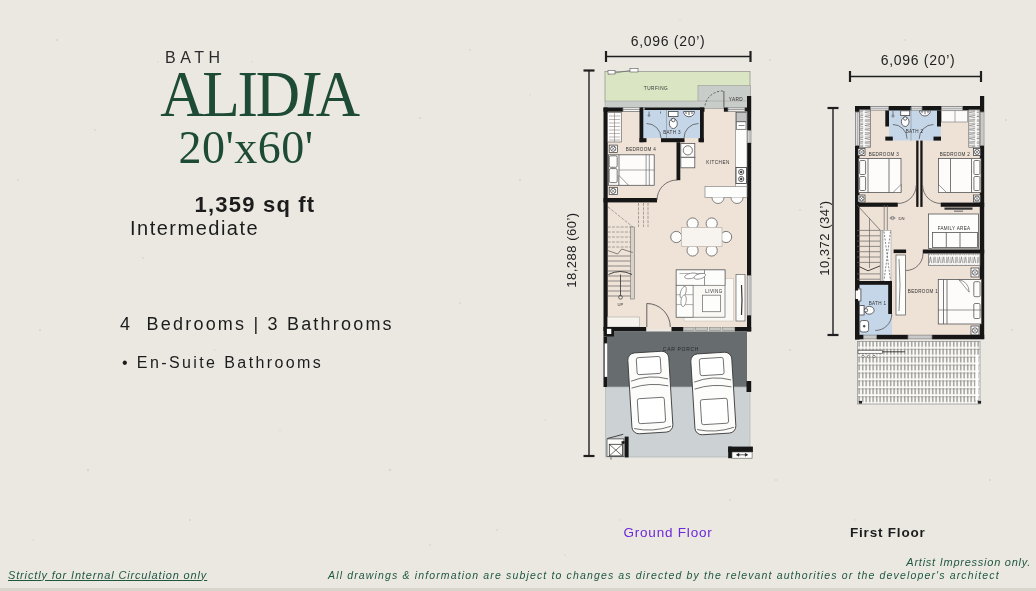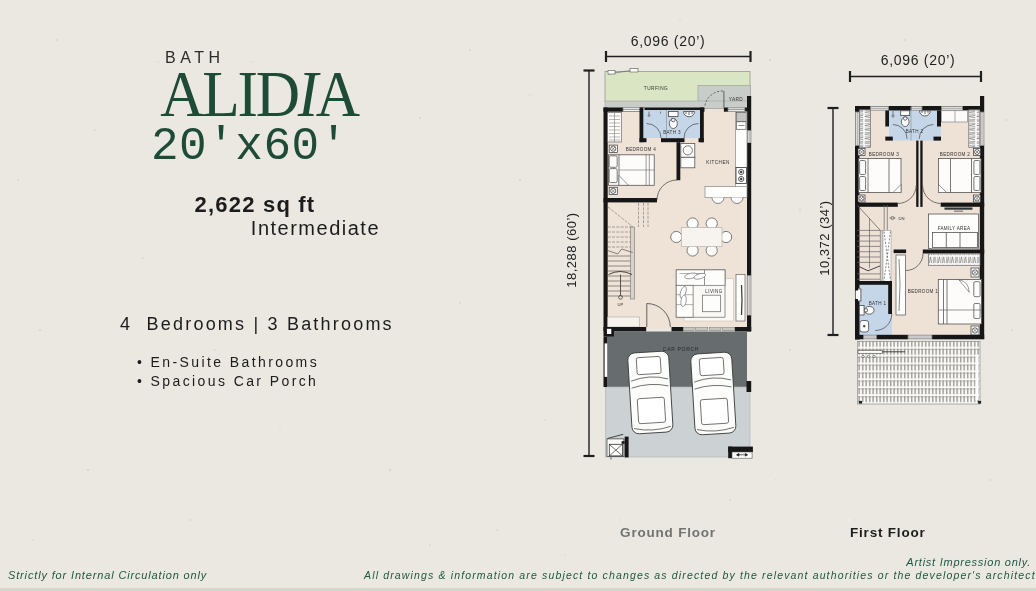--- a/index.html
+++ b/index.html
@@ -50,42 +50,41 @@
       <circle cx="565" cy="555" r="0.8"></circle>
       <circle cx="430" cy="545" r="0.9"></circle>
       <circle cx="680" cy="20" r="0.8"></circle>
 </g>
 </svg>
 
 <div class="abs" style="left:165px;top:49px;font-size:16px;letter-spacing:4.5px;color:#2b2b2b;">BATH</div>
 
 <div class="abs" style="left:153px;top:64px;width:210px;text-align:center;font-family:'Liberation Serif',serif;font-size:66px;line-height:60px;color:#1d4b36;letter-spacing:-2.5px;transform:scaleX(0.93);">ALID<span style="font-style:italic;">I</span>A</div>
 
-<div class="abs" style="left:151px;top:127px;width:190px;text-align:center;font-family:Liberation Mono, monospace;font-size:46px;line-height:41px;color:#1d4b36;letter-spacing:0.5px;">20'x60'</div>
-
-<div class="abs" style="left:130px;top:192px;width:250px;text-align:center;font-size:22px;font-weight:bold;color:#1c1c1c;letter-spacing:1.2px;">2,622 sq ft</div>
-
-<div class="abs" style="left:130px;top:217px;width:250px;text-align:right;font-size:20px;color:#1c1c1c;letter-spacing:1.5px;">Intermediate</div>
+<div class="abs" style="left:151px;top:127px;width:190px;text-align:center;font-family:Liberation Serif, serif;font-size:46px;line-height:41px;color:#1d4b36;letter-spacing:0.5px;">20'x60'</div>
+
+<div class="abs" style="left:130px;top:192px;width:250px;text-align:center;font-size:22px;font-weight:bold;color:#1c1c1c;letter-spacing:1.2px;">1,359 sq ft</div>
+
+<div class="abs" style="left:130px;top:217px;width:250px;text-align:left;font-size:20px;color:#1c1c1c;letter-spacing:1.5px;">Intermediate</div>
 
 <div class="abs" style="left:120px;top:314px;font-size:18px;color:#1c1c1c;letter-spacing:2.2px;">4&nbsp; Bedrooms | 3 Bathrooms</div>
 
-<div class="abs" style="left:122px;top:352.5px;font-size:14px;color:#1c1c1c;letter-spacing:2.4px;line-height:19.4px;margin-left:15px;">
+<div class="abs" style="left:122px;top:352.5px;font-size:16px;color:#1c1c1c;letter-spacing:2.4px;line-height:19.4px;">
   <div>•&nbsp;En-Suite Bathrooms</div>
-  <div>•&nbsp;Spacious Car Porch</div>
 </div>
 
-<div class="abs" style="left:598px;top:525px;width:140px;text-align:center;font-size:13.5px;font-weight:bold;color:#737373;letter-spacing:0.8px;">Ground Floor</div>
+<div class="abs" style="left:598px;top:525px;width:140px;text-align:center;font-size:13.5px;font-weight:normal;color:#6d28d9;letter-spacing:0.8px;">Ground Floor</div>
 
 <div class="abs" style="left:850px;top:525px;width:135px;font-size:13.5px;font-weight:bold;color:#1d1d1d;letter-spacing:0.8px;">First Floor</div>
 
 <div class="abs" style="right:5px;top:556px;font-size:11px;font-style:italic;color:#1e5740;letter-spacing:0.75px;">Artist Impression only.</div>
 
-<div class="abs" style="left:8px;top:568.5px;font-size:11px;font-style:italic;color:#1e5740;letter-spacing:0.85px;">Strictly for Internal Circulation only</div>
-
-<div class="abs" style="left:364px;top:569px;font-size:10.5px;font-style:italic;color:#1e5740;letter-spacing:1.15px;">All drawings &amp; information are subject to changes as directed by the relevant authorities or the developer's architect</div>
+<div class="abs" style="left:8px;top:568.5px;font-size:11px;font-style:italic;color:#1e5740;letter-spacing:0.85px;text-decoration:underline;">Strictly for Internal Circulation only</div>
+
+<div class="abs" style="left:328px;top:569px;font-size:10.5px;font-style:italic;color:#1e5740;letter-spacing:1.15px;">All drawings &amp; information are subject to changes as directed by the relevant authorities or the developer's architect</div>
 
 <div class="abs" style="left:0px;top:588px;width:1036px;height:3px;background:#d8d5cd;"></div>
 
 <svg class="abs" style="left:0;top:0;" width="1036" height="591" viewBox="0 0 1036 591">
 
 <g id="gf" stroke-linecap="butt">
 
   <g stroke="#1f1f1f">
     <line x1="606" y1="56.5" x2="750.5" y2="56.5" stroke-width="1.4"></line>
     <line x1="606" y1="51" x2="606" y2="62" stroke-width="2.2"></line>

